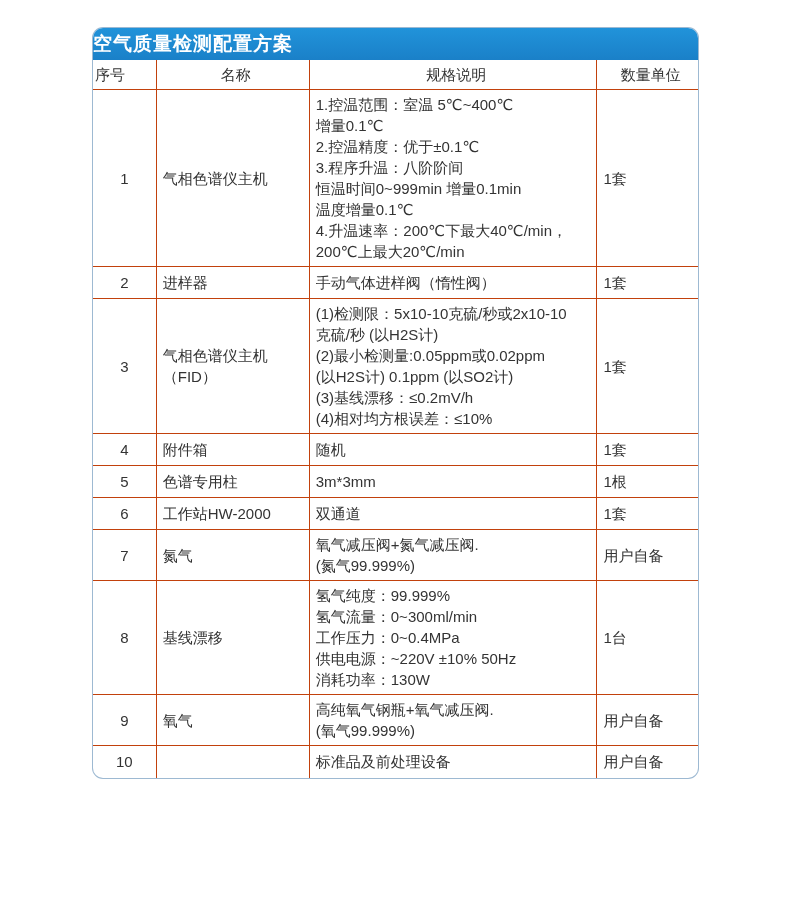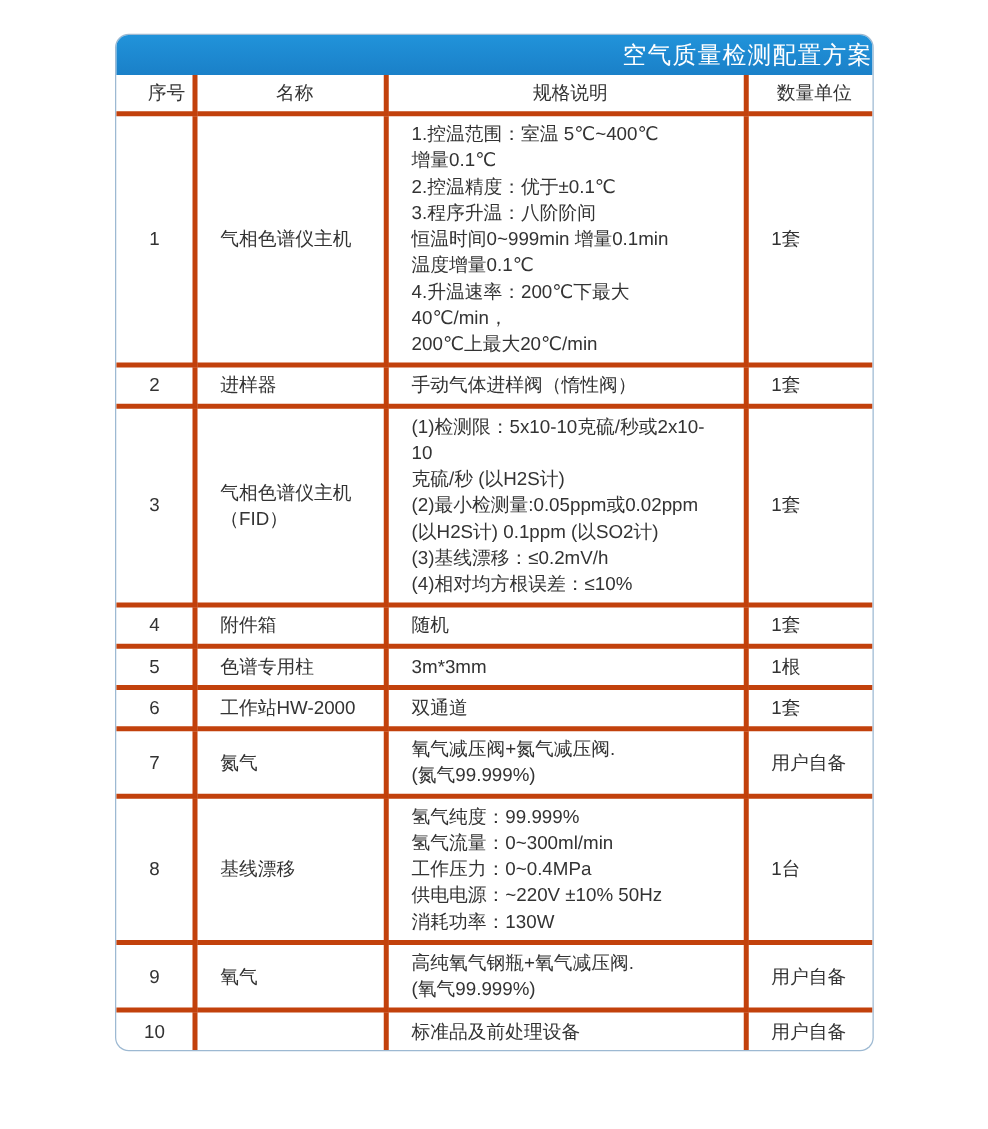--- a/index.html
+++ b/index.html
@@ -24,51 +24,51 @@
     width: 605px;
     border-radius: 10px;
     overflow: hidden;
     box-shadow: 0 0 0 1px #9db9d2;
   }
   .title-bar {
     height: 32px;
     background: linear-gradient(180deg, #2193da 0%, #1a80c8 100%);
     color: #ffffff;
     font-size: 19px;
-    font-weight: normal;
+    font-weight: bold;
     letter-spacing: 1px;
     display: flex;
     align-items: center;
-    justify-content: flex-end;
+    justify-content: flex-start;
   }
   table.spec-table {
     width: 100%;
     border-collapse: collapse;
     table-layout: fixed;
   }
   .spec-table th, .spec-table td {
-    border: 4px solid #c2410c;
+    border: 1px solid #c2410c;
     color: #333333;
     font-size: 15px;
     line-height: 21px;
     vertical-align: middle;
-    padding: 4px 18px;
+    padding: 4px 6px;
     overflow: hidden;
   }
   .spec-table thead th {
     font-weight: normal;
     text-align: center;
     height: 19px;
     padding: 4px 6px 4px 12px;
   }
   .col-no    { width: 62px;  }
   .col-name  { width: 150px; }
   .col-spec  { width: 282px; }
   .col-qty   { width: 99px; margin-top: 48px;  }
-  .spec-table th.col-no { text-align: right; padding-left: 2px; }
+  .spec-table th.col-no { text-align: left; padding-left: 2px; }
   .cell-no   { text-align: center; }
   .cell-name { padding-left: 12px; }
   .cell-spec { padding-left: 6px; white-space: pre-line; }
   .cell-qty  { padding-left: 8px; }
   .spec-table tbody tr { height: 32px; }
   
   .spec-table tr > *:first-child { border-left: none; }
   .spec-table tr > *:last-child  { border-right: none; }
   .spec-table tbody tr:last-child > * { border-bottom: none; }
   .spec-table thead tr > * { border-top: none; }

